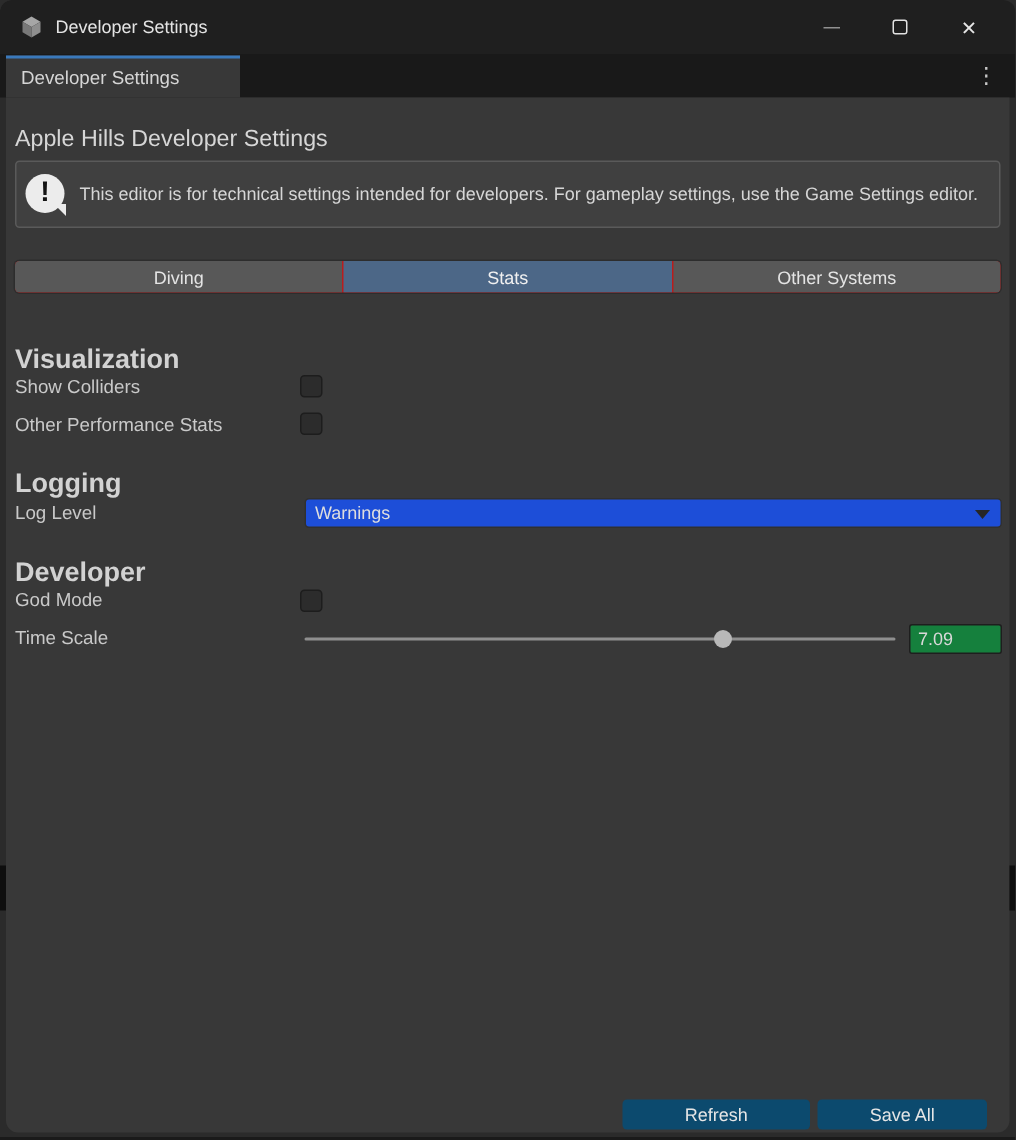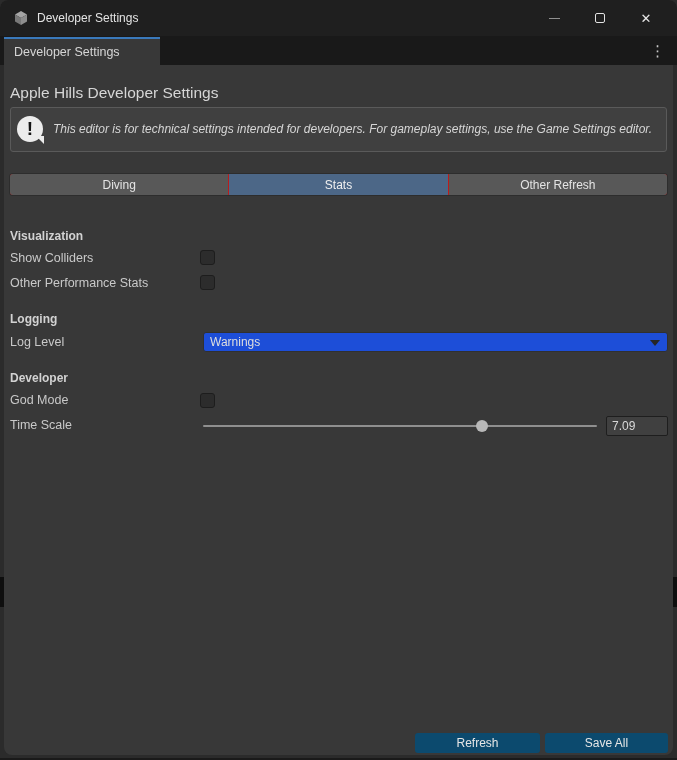--- a/index.html
+++ b/index.html
@@ -92,21 +92,20 @@
   }
   .info-icon::after {
     content: ''; position: absolute; right: 0px; bottom: -1px;
     width: 8px; height: 8px; background: #ECECEC;
     clip-path: polygon(0 0, 100% 0, 100% 100%);
   }
   .helpbox-text {
     margin-left: 9px;
     font-size: 12px; line-height: 15px; color: #D6D6D6;
     max-width: 600px;
-    font-style: italic;
   }
 
   
   .seg-toolbar {
     position: absolute; left: 10px; top: 174px; width: 657px; height: 21px;
     display: flex; gap: 1px;
     background: #b91c1c;
     border-radius: 3px; overflow: hidden;
     box-shadow: 0 0 0 1px #2D2D2D;
   }
@@ -115,21 +114,21 @@
     background: #585858;
     color: #E4E4E4; font-size: 12px;
     display: flex; align-items: center; justify-content: center;
     cursor: default;
   }
   .seg-btn.selected { background: #4C6787; color: #F0F0F0; }
 
   
   .section-header {
     position: absolute; left: 10px;
-    font-size: 12px; font-weight: bold; color: #D2D2D2;
+    font-size: 18px; font-weight: bold; color: #D2D2D2;
   }
   .row-label {
     position: absolute; left: 10px;
     font-size: 12.5px; color: #C9C9C9;
   }
   .checkbox {
     position: absolute; left: 200px;
     width: 15px; height: 15px;
     background: #2C2C2C;
     border: 1px solid #1D1D1D;
@@ -161,39 +160,39 @@
     position: absolute; left: 0; top: 7px; width: 100%; height: 2px;
     background: #8F8F8F; border-radius: 1px;
   }
   .slider-thumb {
     position: absolute; top: 2px; left: 0;
     width: 12px; height: 12px; border-radius: 50%;
     background: #B8B8B8;
   }
   .value-field {
     position: absolute; left: 606px; top: 416px; width: 62px; height: 20px;
-    background: #404040;
+    background: #15803d;
     border: 1px solid #1E1E1E;
     border-radius: 2px;
     font-size: 12px; color: #D8D8D8;
     display: flex; align-items: center;
     padding-left: 5px;
   }
 
   
   .footer-btn {
     position: absolute; top: 733px; height: 20px;
     background: #0c4a6e;
     border-radius: 3px;
     color: #E6E6E6; font-size: 12px;
     display: flex; align-items: center; justify-content: center;
     cursor: default;
   }
   .btn-refresh { left: 415px; width: 125px; }
-  .btn-save { left: 545px; width: 123px; }
+  .btn-save { left: 545px; width: 113px; }
 </style>
 </head>
 <body>
 
 <div class="window">
 
   <div class="titlebar">
     <svg class="app-icon" viewBox="0 0 16 16">
       <polygon points="8,1 14,4.5 8,8 2,4.5" fill="#A6A6A6"></polygon>
       <polygon points="2,4.5 8,8 8,15 2,11.5" fill="#787878"></polygon>
@@ -237,21 +236,21 @@
   </div>
 
   <div class="seg-toolbar">
     <div class="seg-btn">
       <span>Diving</span>
     </div>
     <div class="seg-btn selected">
       <span>Stats</span>
     </div>
     <div class="seg-btn">
-      <span>Other Refresh</span>
+      <span>Other Systems</span>
     </div>
   </div>
 
   <div class="section-header" style="top:229px">Visualization</div>
   <div class="row-label" style="top:251px">Show Colliders</div>
   <div class="checkbox" style="top:250px"></div>
   <div class="row-label" style="top:276px">Other Performance Stats</div>
   <div class="checkbox" style="top:275px"></div>
 
   <div class="section-header" style="top:312px">Logging</div>

